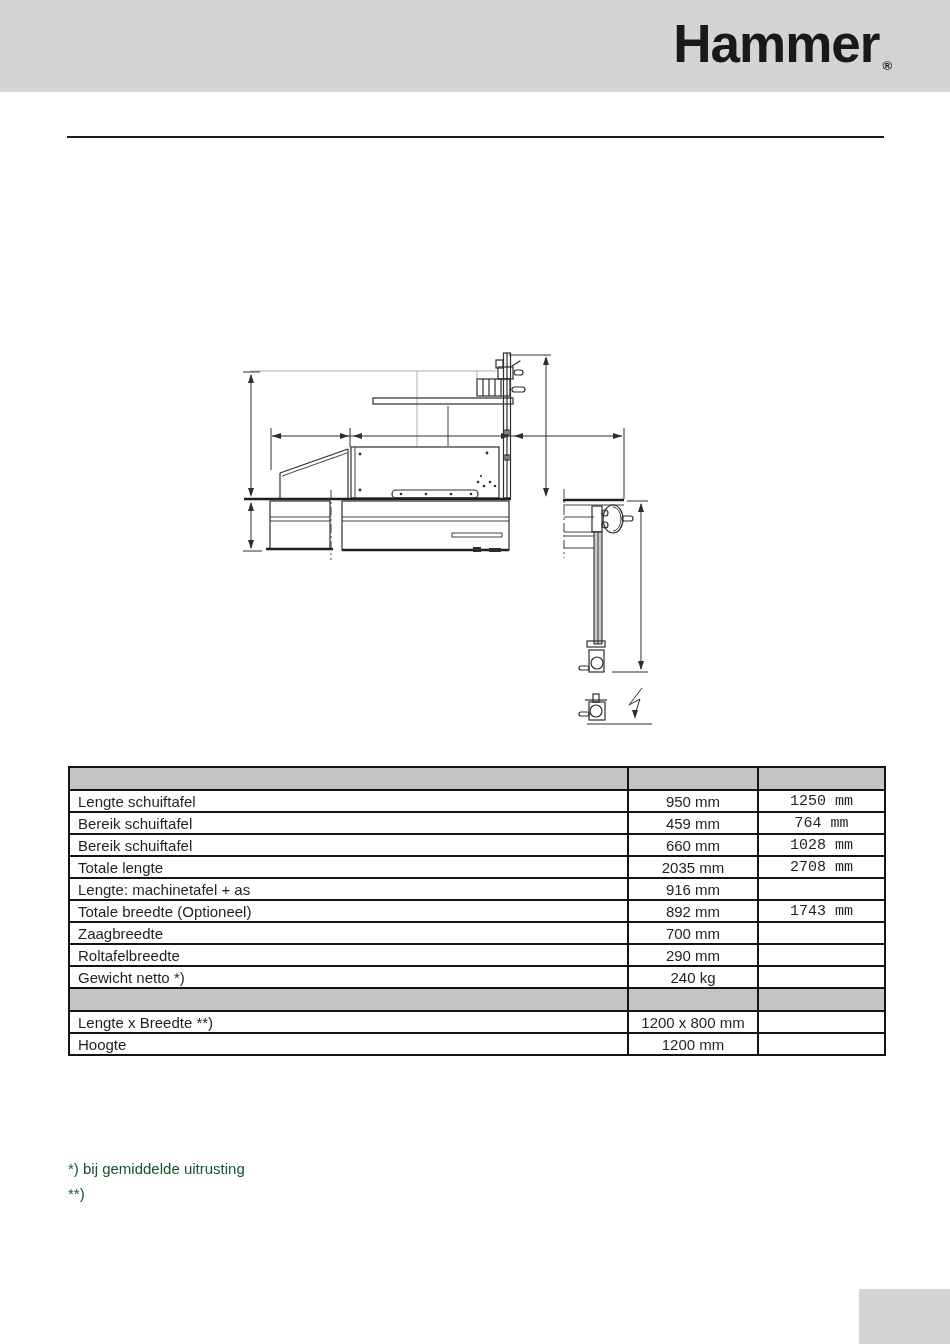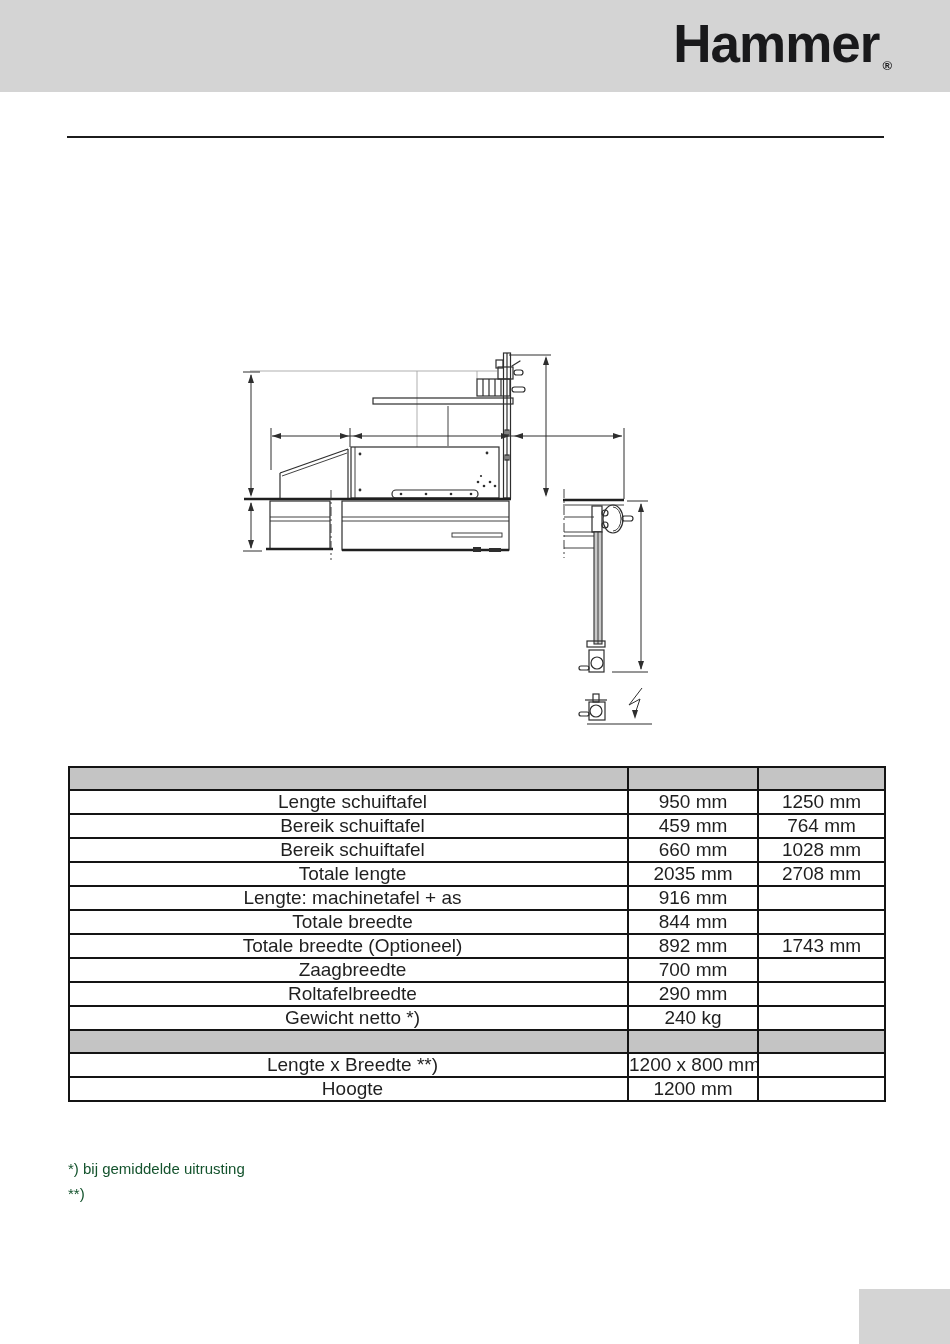--- a/index.html
+++ b/index.html
@@ -15,25 +15,25 @@
 
   
   .rule { position:absolute; left:67px; top:136px; width:817px; height:2px; background:#1c1c1c; }
 
   
   .drawing { position:absolute; left:230px; top:330px; width:430px; height:410px; }
 
   
   .spec-table-wrap { position:absolute; left:68px; top:766px; width:816px; }
   table.spec { border-collapse:collapse; width:816px; table-layout:fixed; }
-  table.spec td { border:2px solid #141414; height:22px; font-size:19px; color:#1f1f1f;
-                  vertical-align:middle; white-space:nowrap; overflow:hidden;text-align:center; }
+  table.spec td { border:2px solid #141414; height:22px; font-size:15px; color:#1f1f1f;
+                  vertical-align:middle; white-space:nowrap; overflow:hidden; }
   td.lbl { width:559px; text-align:left; padding:0 0 0 8px; }
   td.v1  { width:130px; text-align:center; }
-  td.v2  { width:127px; text-align:center; }
+  td.v2  { width:127px; text-align:center;font-family:Liberation Mono, monospace; }
   tr.sect td { background:#c4c4c4; height:23px; }
 
   .footnotes { position:absolute; left:68px; top:1156px; font-size:15px; color:#14532d; line-height:25px; }
 
   .corner-block { position:absolute; left:859px; top:1289px; width:91px; height:55px; background:#d4d4d4; }
 
   svg .ln   { stroke:#2e2e2e; stroke-width:1.2; fill:none; }
   svg .thk  { stroke:#1f1f1f; stroke-width:2.6; fill:none; }
   svg .thin { stroke:#2e2e2e; stroke-width:0.9; fill:none; }
   svg .lite { stroke:#a6a6a6; stroke-width:0.9; fill:none; }
@@ -221,25 +221,20 @@
         <td class="lbl">Totale lengte</td>
         <td class="v1">2035 mm</td>
         <td class="v2">2708 mm</td>
       </tr>
       <tr>
         <td class="lbl">Lengte: machinetafel + as</td>
         <td class="v1">916 mm</td>
         <td class="v2"></td>
       </tr>
       <tr>
-        <td class="lbl">Totale breedte</td>
-        <td class="v1">844 mm</td>
-        <td class="v2"></td>
-      </tr>
-      <tr>
         <td class="lbl">Totale breedte (Optioneel)</td>
         <td class="v1">892 mm</td>
         <td class="v2">1743 mm</td>
       </tr>
       <tr>
         <td class="lbl">Zaagbreedte</td>
         <td class="v1">700 mm</td>
         <td class="v2"></td>
       </tr>
       <tr>

